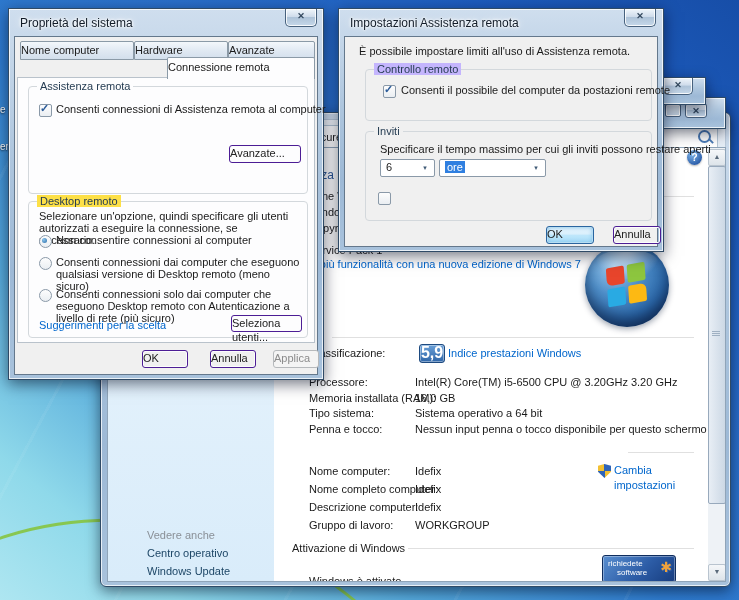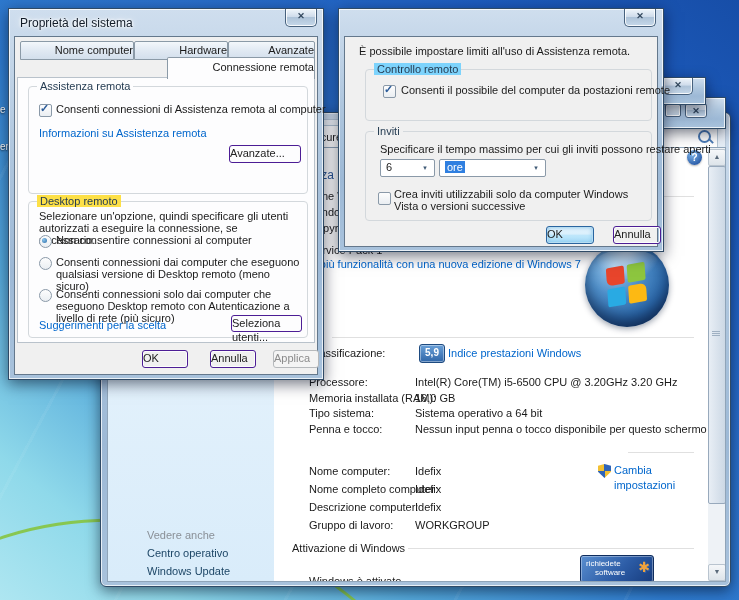--- a/index.html
+++ b/index.html
@@ -49,21 +49,21 @@
     background:radial-gradient(circle at 35% 35%,#8cc6ec,#2a6ba8)}
   .link{color:#0066cc;cursor:pointer}
   .combo{position:absolute;height:16px;border:1px solid #8a99a8;border-radius:2px;background:#fff;
     line-height:15px;padding-left:5px;cursor:pointer}
   .comboarrow{position:absolute;right:2px;top:2px;width:14px;height:11px;color:#3f5a76;font-size:7px;
     line-height:11px;text-align:center}
   .divline{position:absolute;height:1px;background:#e0e0e0}
 
   
   .tab{position:absolute;height:17px;border:1px solid #8b9aa7;border-radius:2px 2px 0 0;
-    background:linear-gradient(#f3f7fb,#dfe8f2 55%,#d3dfec);text-align:right;line-height:17px;cursor:pointer}
+    background:linear-gradient(#f3f7fb,#dfe8f2 55%,#d3dfec);text-align:left;line-height:17px;cursor:pointer}
   .tab.active{background:#fdfdfe;height:21px;z-index:3;border-bottom:none;line-height:19px}
   .tabpanel{position:absolute;background:#fdfdfe;border:1px solid #b9c2cb;z-index:2}
 
   
   .sb-btn{position:absolute;left:707px;width:16px;height:15px;border:1px solid #b9c4cf;border-radius:2px;
     background:linear-gradient(#f5f7f9,#dde4ea);color:#5a6a7a;font-size:7px;text-align:center;line-height:14px;cursor:pointer}
   .sb-thumb{position:absolute;left:707px;width:16px;border:1px solid #98a9bc;border-radius:2px;
     background:linear-gradient(90deg,#e8eef5,#ccd8e5);cursor:pointer}
   .sb-grip{position:absolute;left:3px;width:8px;height:1px;background:#9fb0c2;box-shadow:0 2px 0 #9fb0c2,0 4px 0 #9fb0c2}
 </style>
@@ -114,21 +114,21 @@
           <div class="abs" style="left:21px;top:0;width:18px;height:18px;background:#8dc63f;border-radius:2px"></div>
           <div class="abs" style="left:0;top:21px;width:18px;height:18px;background:#29aae3;border-radius:2px"></div>
           <div class="abs" style="left:21px;top:21px;width:18px;height:18px;background:#fdb913;border-radius:2px 6px 2px 2px"></div>
         </div>
       </div>
 
       <div class="divline" style="left:224px;top:189px;width:362px"></div>
 
       <div class="abs nw" style="left:201px;top:199px">Classificazione:</div>
       <div class="abs" style="left:311px;top:196px;width:24px;height:17px;border:1px solid #1d4a80;border-radius:3px;
-           background:linear-gradient(#6aa0d8,#2f66a8);color:#fff;font-weight:bold;font-size:10px;text-align:center;line-height:16px;
+           background:linear-gradient(#6aa0d8,#2f66a8);color:#fff;font-weight:bold;font-size:16px;text-align:center;line-height:16px;
            box-shadow:inset 0 0 0 1px rgba(255,255,255,.4)">5,9</div>
       <div class="abs nw link" style="left:340px;top:199px">Indice prestazioni Windows</div>
 
       <div class="abs nw" style="left:201px;top:228px">Processore:</div>
       <div class="abs nw" style="left:307px;top:228px">Intel(R) Core(TM) i5-6500 CPU @ 3.20GHz  3.20 GHz</div>
       <div class="abs nw" style="left:201px;top:244px">Memoria installata (RAM):</div>
       <div class="abs nw" style="left:307px;top:244px">16,0 GB</div>
       <div class="abs nw" style="left:201px;top:259px">Tipo sistema:</div>
       <div class="abs nw" style="left:307px;top:259px">Sistema operativo a 64 bit</div>
       <div class="abs nw" style="left:201px;top:275px">Penna e tocco:</div>
@@ -146,21 +146,21 @@
 
       <div class="abs" style="left:490px;top:316px;width:13px;height:14px;
            background:conic-gradient(#2f64b8 0 90deg,#f3c032 90deg 180deg,#2f64b8 180deg 270deg,#f3c032 270deg 360deg);
            clip-path:polygon(50% 0,100% 12%,100% 55%,50% 100%,0 55%,0 12%)"></div>
       <div class="abs nw link" style="left:506px;top:316px">Cambia</div>
       <div class="abs nw link" style="left:506px;top:331px">impostazioni</div>
 
       <div class="abs nw" style="left:184px;top:394px">Attivazione di Windows</div>
       <div class="divline" style="left:300px;top:400px;width:286px"></div>
       <div class="abs nw" style="left:201px;top:427px">Windows è attivato</div>
-      <div class="abs" style="left:472px;top:407px;width:72px;height:26px;border:1px solid #0f2d5e;border-radius:3px;
+      <div class="abs" style="left:494px;top:407px;width:72px;height:26px;border:1px solid #0f2d5e;border-radius:3px;
            background:linear-gradient(135deg,#5a8fd0,#2c5ca6 55%,#173c7e);box-shadow:inset 0 0 0 1px rgba(255,255,255,.35)">
         <div class="abs nw" style="left:5px;top:3px;color:#fff;font-size:8px">richiedete</div>
         <div class="abs nw" style="left:14px;top:12px;color:#fff;font-size:8px">software</div>
         <div class="abs nw" style="right:3px;top:3px;color:#f0a23c;font-size:14px;text-shadow:1px 1px 0 #2a5ca8">✱</div>
       </div>
 
       <div class="abs" style="left:579px;top:2px;width:15px;height:15px;border-radius:50%;
            background:radial-gradient(circle at 35% 30%,#7db4e8,#2a5ca8 75%);color:#fff;font-weight:bold;font-size:10px;
            text-align:center;line-height:15px;box-shadow:0 1px 2px rgba(0,0,0,.3)">?</div>
 
@@ -194,21 +194,20 @@
       <div class="tab" style="left:119px;top:4px;width:92px">Hardware</div>
       <div class="tab" style="left:213px;top:4px;width:85px">Avanzate</div>
       <div class="tab active" style="left:152px;top:20px;width:146px">Connessione remota</div>
 
       <div class="tabpanel" style="left:2px;top:40px;width:296px;height:264px">
 
         <div class="group" style="left:10px;top:8px;width:278px;height:106px">
           <div class="glabel nw" style="background:#fdfdfe">Assistenza remota</div>
           <div class="cb checked" style="left:10px;top:17px"></div>
           <div class="abs nw" style="left:27px;top:16px">Consenti connessioni di Assistenza remota al computer</div>
-          <div class="abs nw link" style="left:10px;top:40px">Informazioni su Assistenza remota</div>
           <div class="btn" style="left:200px;top:58px;width:70px">Avanzate...</div>
         </div>
 
         <div class="group" style="left:10px;top:123px;width:278px;height:135px">
           <div class="glabel nw" style="background:#fde047">Desktop remoto</div>
           <div class="abs" style="left:10px;top:8px;width:258px;line-height:12px">Selezionare un'opzione, quindi specificare gli utenti autorizzati a eseguire la connessione, se necessario.</div>
           <div class="radio sel" style="left:10px;top:33px"></div>
           <div class="abs nw" style="left:27px;top:32px">Non consentire connessioni al computer</div>
           <div class="radio" style="left:10px;top:55px"></div>
           <div class="abs" style="left:27px;top:54px;width:245px;line-height:12px">Consenti connessioni dai computer che eseguono qualsiasi versione di Desktop remoto (meno sicuro)</div>
@@ -219,44 +218,46 @@
         </div>
       </div>
 
       <div class="btn" style="left:127px;top:313px;width:44px">OK</div>
       <div class="btn" style="left:195px;top:313px;width:44px">Annulla</div>
       <div class="btn disabled" style="left:258px;top:313px;width:44px">Applica</div>
     </div>
   </div>
 
   <div class="aero" style="left:338px;top:8px;width:324px;height:242px">
+    <div class="abs" style="left:0;top:0;right:0;height:28px;cursor:move">
+      <div class="titletext nw">Impostazioni Assistenza remota</div>
+    </div>
     <div class="capbtn" style="left:285px;width:30px;height:17px">✕</div>
 
     <div class="body-std" style="left:5px;top:27px;width:312px;height:209px">
 
       <div class="abs nw" style="left:14px;top:8px">È possibile impostare limiti all'uso di Assistenza remota.</div>
 
       <div class="group" style="left:20px;top:32px;width:285px;height:50px">
-        <div class="glabel nw" style="background:#7dd3fc">Controllo remoto</div>
+        <div class="glabel nw" style="background:#c4b5fd">Controllo remoto</div>
         <div class="cb checked" style="left:17px;top:15px"></div>
         <div class="abs nw" style="left:35px;top:14px">Consenti il possibile del computer da postazioni remote</div>
       </div>
 
       <div class="group" style="left:20px;top:94px;width:285px;height:88px">
         <div class="glabel nw" style="background:#f0f0f0">Inviti</div>
         <div class="abs nw" style="left:14px;top:11px">Specificare il tempo massimo per cui gli inviti possono restare aperti</div>
         <div class="combo" style="left:14px;top:27px;width:48px">
           <span>6</span>
           <span class="comboarrow">▾</span>
         </div>
         <div class="combo" style="left:73px;top:27px;width:100px">
           <span style="background:#2f7fe0;color:#fff;padding:0 2px">ore</span>
           <span class="comboarrow">▾</span>
         </div>
         <div class="cb" style="left:12px;top:60px"></div>
-        <div class="abs" style="left:28px;top:56px;width:250px;line-height:12px">Crea inviti utilizzabili solo da computer Windows Vista o versioni successive</div>
       </div>
 
       <div class="btn focusd" style="left:201px;top:189px;width:46px">OK</div>
       <div class="btn" style="left:268px;top:189px;width:46px">Annulla</div>
     </div>
   </div>
 </div>
 
 </body></html>

